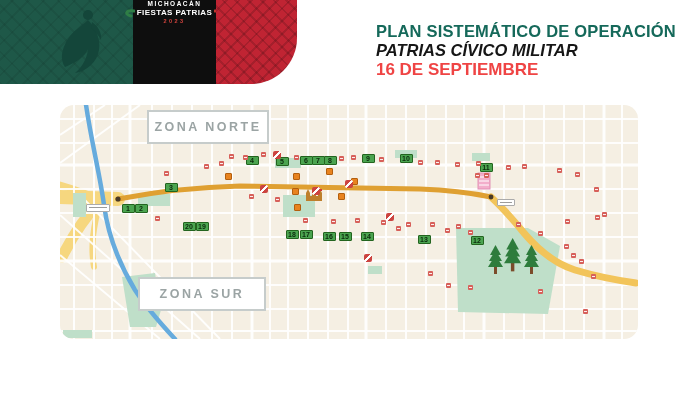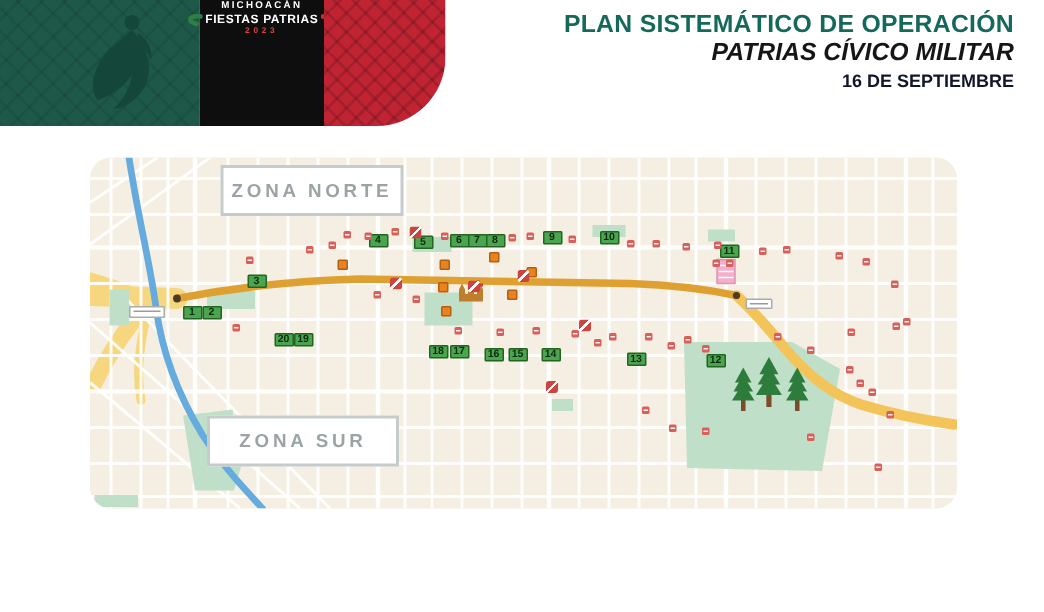--- a/index.html
+++ b/index.html
@@ -14,24 +14,24 @@
   .panel-black{left:133px;width:83px;background:#0E0E0E;display:flex;justify-content:center;}
   .panel-red{left:216px;width:81px;background:#C02433;border-radius:0 0 46px 0;
     background-image:repeating-linear-gradient(45deg,rgba(0,0,0,.14) 0 2px,transparent 2px 9px),
                      repeating-linear-gradient(-45deg,rgba(0,0,0,.14) 0 2px,transparent 2px 9px);}
   .dancer{position:absolute;left:52px;top:6px;}
   .logo{text-align:center;color:#fff;line-height:1.25;}
   .logo-region{font-size:6.5px;letter-spacing:1.5px;font-weight:bold;}
   .logo-event-row{display:flex;align-items:center;justify-content:center;gap:2px;}
   .logo-event{font-size:8px;font-weight:bold;letter-spacing:.4px;white-space:nowrap;}
   .logo-year{font-size:5.5px;font-weight:bold;letter-spacing:2.5px;color:#D5453F;}
-  .titles{position:absolute;right:20px;top:7px;text-align:right;}
+  .titles{position:absolute;right:20px;top:22px;}
   .t1{color:#15695A;font-size:16.5px;font-weight:800;letter-spacing:.2px;line-height:19px;}
   .t2{color:#161616;font-size:16.5px;font-weight:800;font-style:italic;line-height:19px;}
-  .t3{color:#0f172a;font-size:12px;font-weight:800;line-height:19px;}
+  .t3{color:#ef4444;font-size:17px;font-weight:800;line-height:19px;}
 
   
   .map{position:absolute;left:60px;top:105px;width:578px;height:234px;background:#F5EFE3;
        border-radius:14px;overflow:hidden;}
   .map-svg{position:absolute;left:0;top:0;}
   .zone-box{position:absolute;background:#fff;border:2px solid #C6CCCB;display:flex;
             align-items:center;justify-content:center;color:#9BA4A4;font-weight:bold;
             font-size:12.5px;letter-spacing:2.5px;}
   .zone-north{left:87px;top:5px;width:118px;height:30px;}
   .zone-south{left:78px;top:172px;width:124px;height:30px;}

